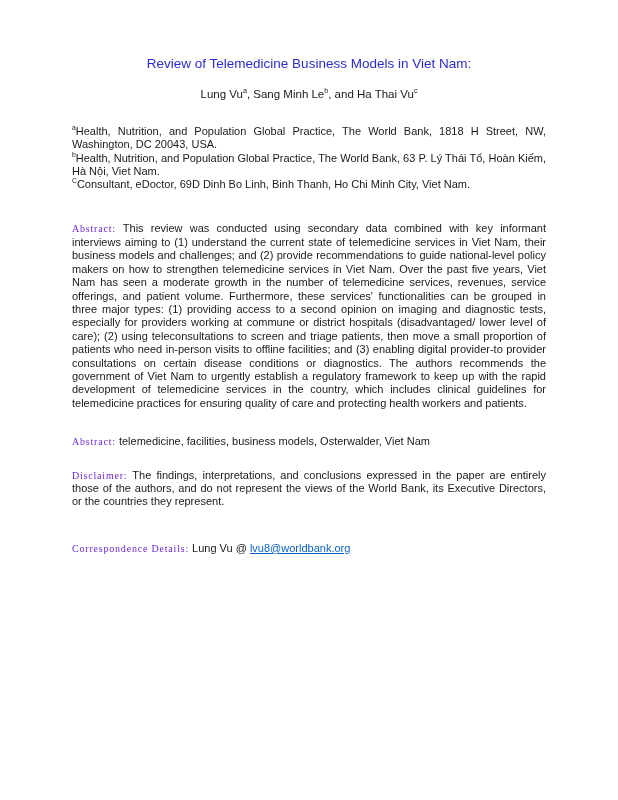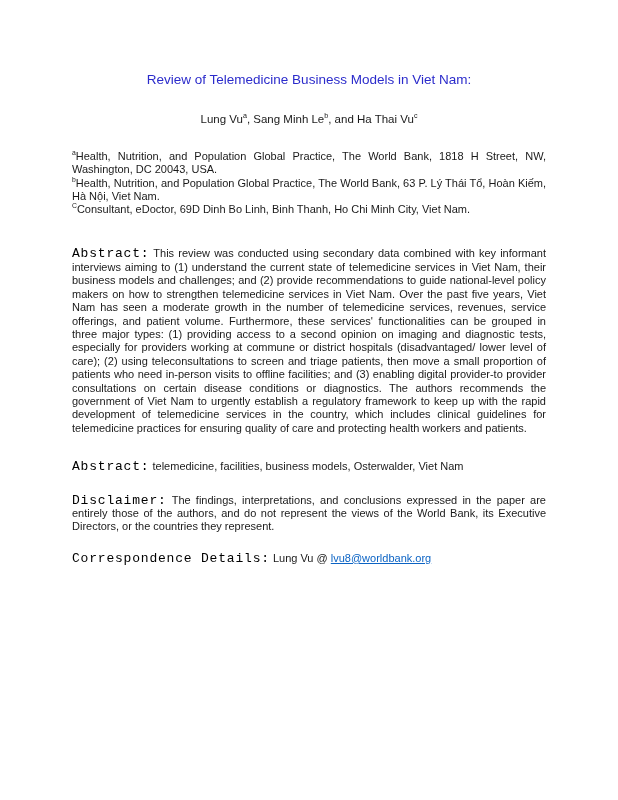--- a/index.html
+++ b/index.html
@@ -22,30 +22,30 @@
     font-family: "Liberation Sans", sans-serif;
     color: var(--text-color);
   }
   .content {
     position: absolute;
     left: 72px;
     top: 0;
     width: 474px;
   }
   .title {
-    margin: 72px 0 0 0;
+    margin: 56px 0 0 0;
     text-align: center;
     font-size: 13.5px;
     font-weight: 400;
     line-height: 16px;
     color: var(--title-color);
   }
   .title-line { display: block; }
   .authors {
-    margin: 25px 0 0 0;
+    margin: 16px 0 0 0;
     text-align: center;
     font-size: 11.5px;
     line-height: 13px;
   }
   sup {
     font-size: 0.62em;
     line-height: 0;
     vertical-align: super;
   }
   .affiliations {
@@ -55,29 +55,29 @@
     text-align: justify;
   }
   .affiliations p { margin: 0; }
   .section {
     font-size: 11px;
     line-height: 13.4px;
     text-align: justify;
     margin: 0;
   }
   .label {
-    font-family: Liberation Mono, monospace;
-    font-size: 13px;
+    font-family: Liberation Serif, serif;
+    font-size: 10px;
     letter-spacing: 0.8px;
-    color: #000000;
+    color: #6d28d9;
   }
   .abstract { margin-top: 31px; }
   .keywords { margin-top: 25px; text-align: left; }
   .disclaimer { margin-top: 20px; }
-  .correspondence { margin-top: 18px; text-align: left; }
+  .correspondence { margin-top: 33px; text-align: left; }
   .email-link {
     color: var(--link-color);
     text-decoration: underline;
     cursor: pointer;
   }
 </style>
 </head>
 <body>
 
 <div class="page">

